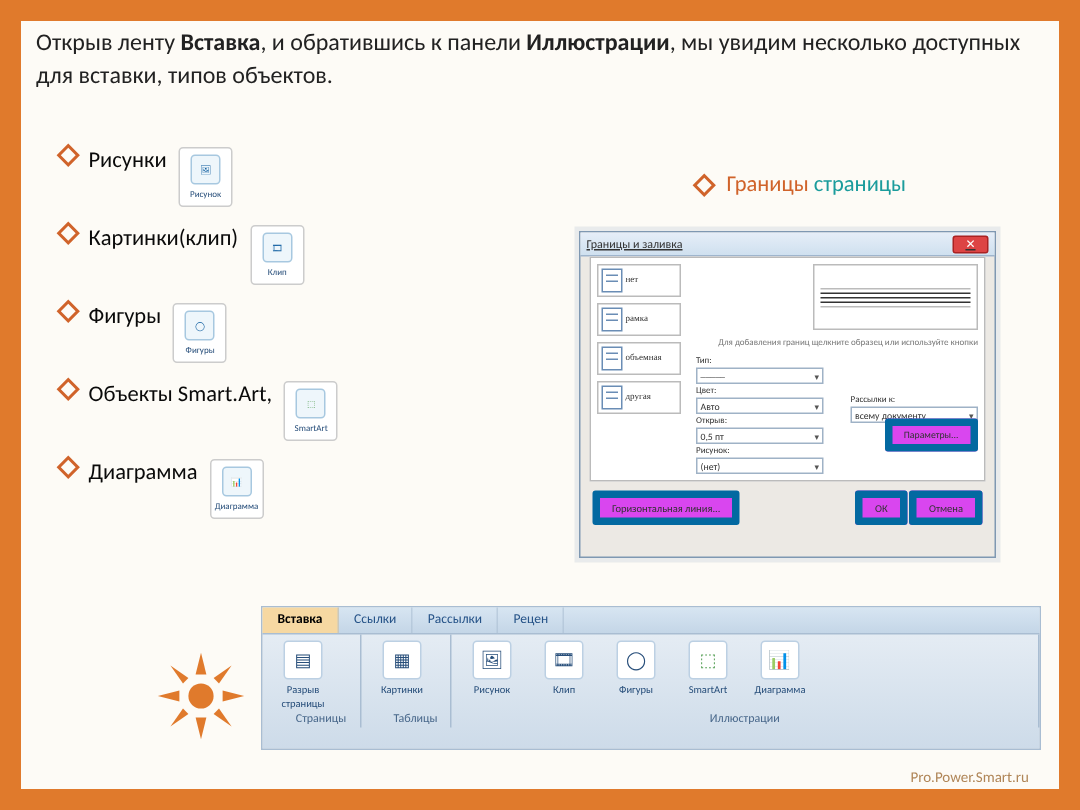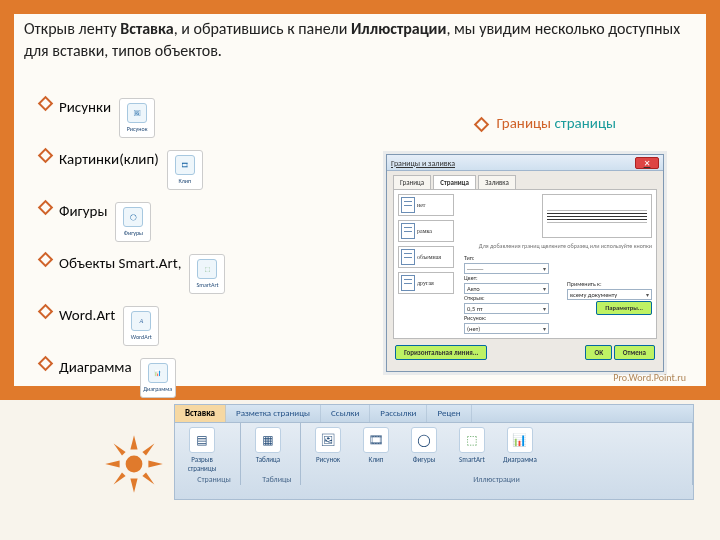--- a/index.html
+++ b/index.html
@@ -5,21 +5,21 @@
   * { box-sizing: border-box; }
   body {
     margin: 0;
     width: 720px;
     height: 540px;
     font-family: Calibri, Arial, sans-serif;
     background: #f8f4ec;
     overflow: hidden;
   }
   .frame {
-    width: 720px; height: 400px;
+    width: 720px; height: 540px;
     border: 14px solid #e07a2c;
     position: relative;
     background: #fdfbf6;
   }
   .title {
     margin: 4px 10px 14px 10px;
     font-size: 16px;
     line-height: 1.35;
     color: #222;
   }
@@ -57,21 +57,21 @@
     width: 20px; height: 20px;
     background: #eef6fb;
     border: 1px solid #a7c8e0;
     border-radius: 3px;
     display:flex; align-items:center; justify-content:center;
   }
   .mini-icon .cap { font-size: 6px; color:#274e7a; }
   
   .right-heading {
     position: absolute;
-    left: 462px; top: 100px;
+    left: 450px; top: 100px;
     font-size: 15px;
   }
   .right-heading .diamond { display:inline-block; margin-right:6px; vertical-align:middle; }
   
   .dialog {
     position: absolute;
     left: 372px; top: 140px;
     width: 278px; height: 218px;
     background: #ece9e4;
     border: 1px solid #7f98b2;
@@ -138,21 +138,21 @@
   .combo {
     height:11px; border:1px solid #9fb2c6; background:#fff;
     display:flex; align-items:center; justify-content:space-between;
     padding:0 2px; font-size:6.5px;
   }
   .combo .caret{ font-size:6px; color:#555; }
   .two-col { display:flex; gap:18px; }
   .two-col > div { flex:1; }
   .dlg-buttons { display:flex; justify-content:space-between; align-items:center; padding:2px 8px; font-size:7px; }
   .btn {
-    padding:2px 8px; background:#bef264; border:1px solid #0369a1; border-radius:2px;font-weight:bold;
+    padding:2px 8px; background:#d946ef; border:5px solid #0369a1; border-radius:2px;
   }
   
   .ribbon {
     position: absolute;
     left: 160px; top: 390px;
     width: 520px; height: 96px;
     background: linear-gradient(#eaf0f6,#cddbe9);
     border:1px solid #a9bdd2;
   }
   .rtabs {
@@ -239,51 +239,38 @@
     <div class="bullet-row">
       <span class="diamond"></span>
       <span class="bl-label"> Объекты Smart.Art,</span>
       <div class="mini-icon">
         <div class="glyph" style="color:#58a158">⬚</div>
           <div class="cap">SmartArt</div>
       </div>
     </div>
     <div class="bullet-row">
       <span class="diamond"></span>
-      <span class="bl-label">Word.Art</span>
-      <div class="mini-icon">
-        <div class="glyph" style="font-family:serif;font-style:italic;color:#3a6ca5">A</div>
-          <div class="cap">WordArt</div>
-      </div>
-    </div>
-    <div class="bullet-row">
-      <span class="diamond"></span>
       <span class="bl-label">Диаграмма</span>
       <div class="mini-icon">
         <div class="glyph">📊</div>
           <div class="cap">Диаграмма</div>
       </div>
     </div>
   </div>
 
   <div class="right-heading">
     <span class="diamond"></span>
     <span style="color:#d0632a">Границы</span>
     <span class="highlight-teal">страницы</span>
   </div>
 
   <div class="dialog">
     <div class="dlg-title">
       <span>Границы и заливка</span>
       <span class="dlg-close">✕</span>
-    </div>
-    <div class="dlg-tabs">
-      <div class="dlg-tab">Граница</div>
-      <div class="dlg-tab active">Страница</div>
-      <div class="dlg-tab">Заливка</div>
     </div>
     <div class="dlg-body">
       <div class="thumb-col">
         <div class="thumb">
             <span class="page"></span>
             <span class="tcap">нет</span>
           </div>
         <div class="thumb">
             <span class="page"></span>
             <span class="tcap">рамка</span>
@@ -332,21 +319,21 @@
             <div class="field">
                 <span class="flabel">Рисунок:</span>
               <div class="combo">
                   <span>(нет)</span>
                   <span class="caret">▾</span>
                 </div>
             </div>
           </div>
           <div>
             <div class="field" style="margin-top:26px;">
-                <span class="flabel">Применить к:</span>
+                <span class="flabel">Рассылки к:</span>
               <div class="combo">
                   <span>всему документу</span>
                   <span class="caret">▾</span>
                 </div>
             </div>
             <div style="text-align:right;margin-top:4px;"><span class="btn">Параметры...</span></div>
           </div>
         </div>
       </div>
     </div>
@@ -355,37 +342,36 @@
       <span>
         <span class="btn">ОК</span>
         <span class="btn">Отмена</span>
       </span>
     </div>
   </div>
 
   <div class="ribbon">
     <div class="rtabs">
       <div class="rtab active">Вставка</div>
-      <div class="rtab">Разметка страницы</div>
       <div class="rtab">Ссылки</div>
       <div class="rtab">Рассылки</div>
       <div class="rtab">Рецен</div>
     </div>
     <div class="rgroups">
       <div class="rgroup rgroup-wrap" style="width:66px;">
         <div class="ritem">
           <div class="ic">▤</div>
           <span>Разрыв страницы</span>
         </div>
         <div class="rgroup-label" style="width:66px;">Страницы</div>
       </div>
       <div class="rgroup rgroup-wrap" style="width:60px;">
         <div class="ritem">
           <div class="ic">▦</div>
-          <span>Таблица</span>
+          <span>Картинки</span>
         </div>
         <div class="rgroup-label" style="width:60px;">Таблицы</div>
       </div>
       <div class="rgroup rgroup-wrap" style="flex:1;">
         <div class="ritem">
             <div class="ic">🖼</div>
             <span>Рисунок</span>
           </div>
         <div class="ritem">
             <div class="ic">🎞</div>
@@ -419,14 +405,14 @@
           <polygon points="98,50 74,44 74,56"></polygon>
           <polygon points="16,16 36,30 30,36"></polygon>
           <polygon points="84,16 70,36 64,30"></polygon>
           <polygon points="16,84 30,64 36,70"></polygon>
           <polygon points="84,84 64,70 70,64"></polygon>
         </g>
       </g>
     </svg>
   </div>
 
-  <div class="footer">Pro.Word.Point.ru</div>
+  <div class="footer">Pro.Power.Smart.ru</div>
 </div>
 
 </body></html>

